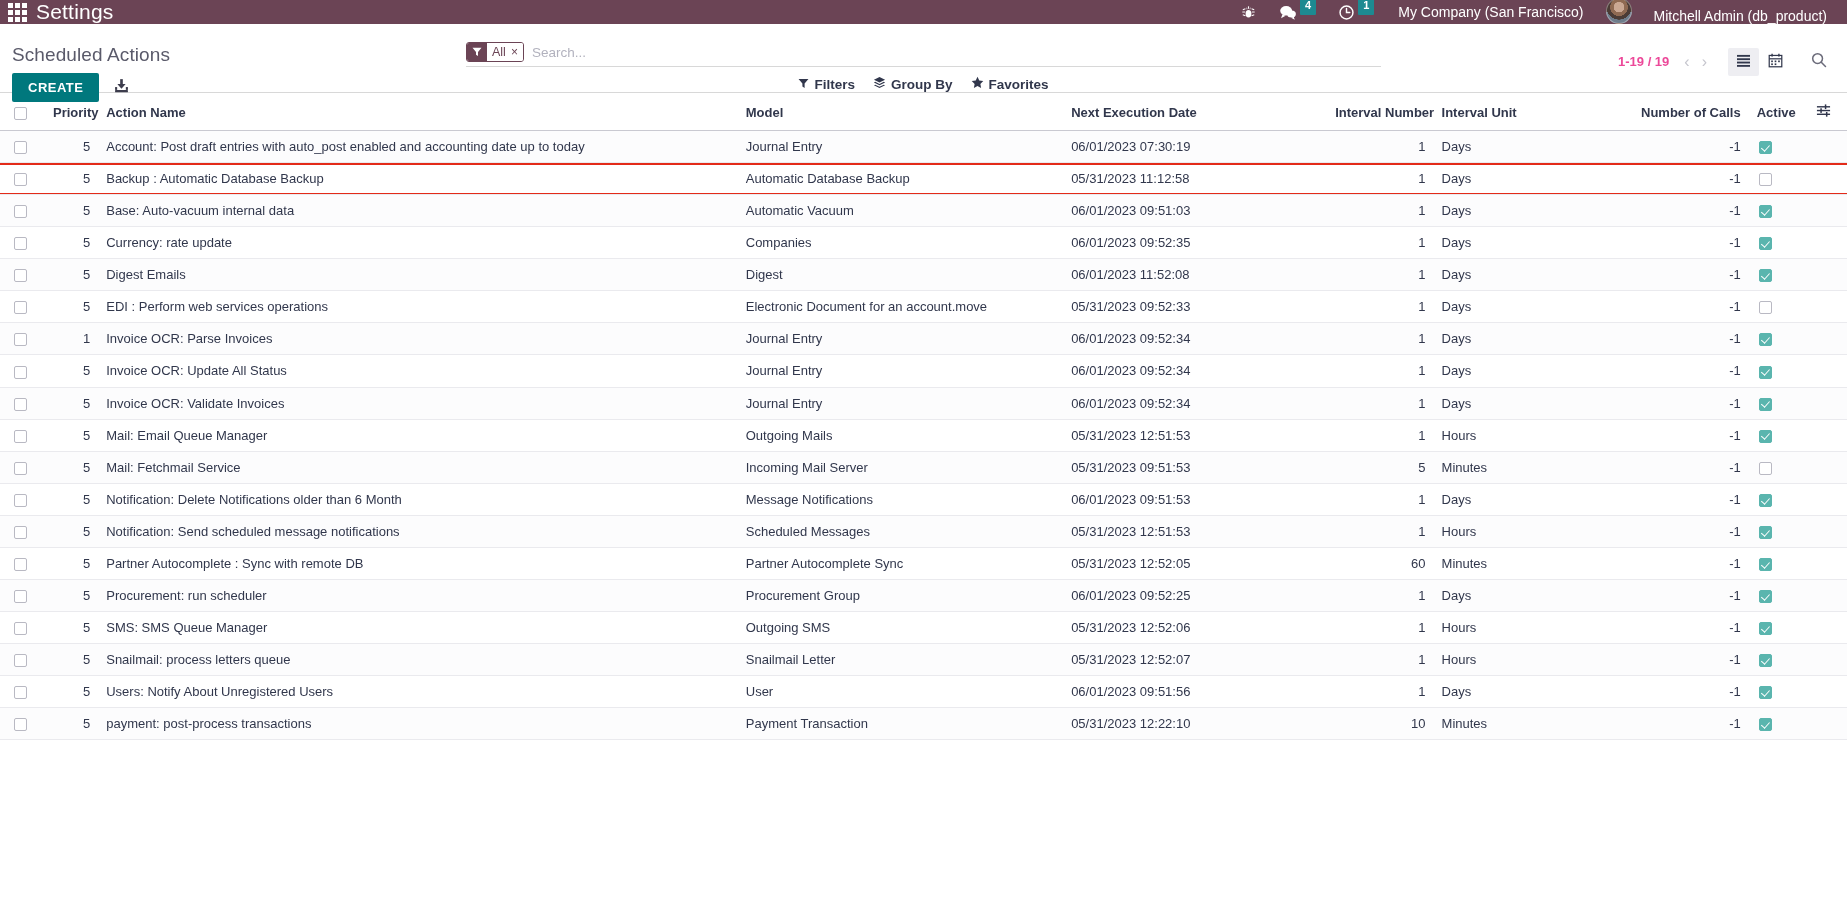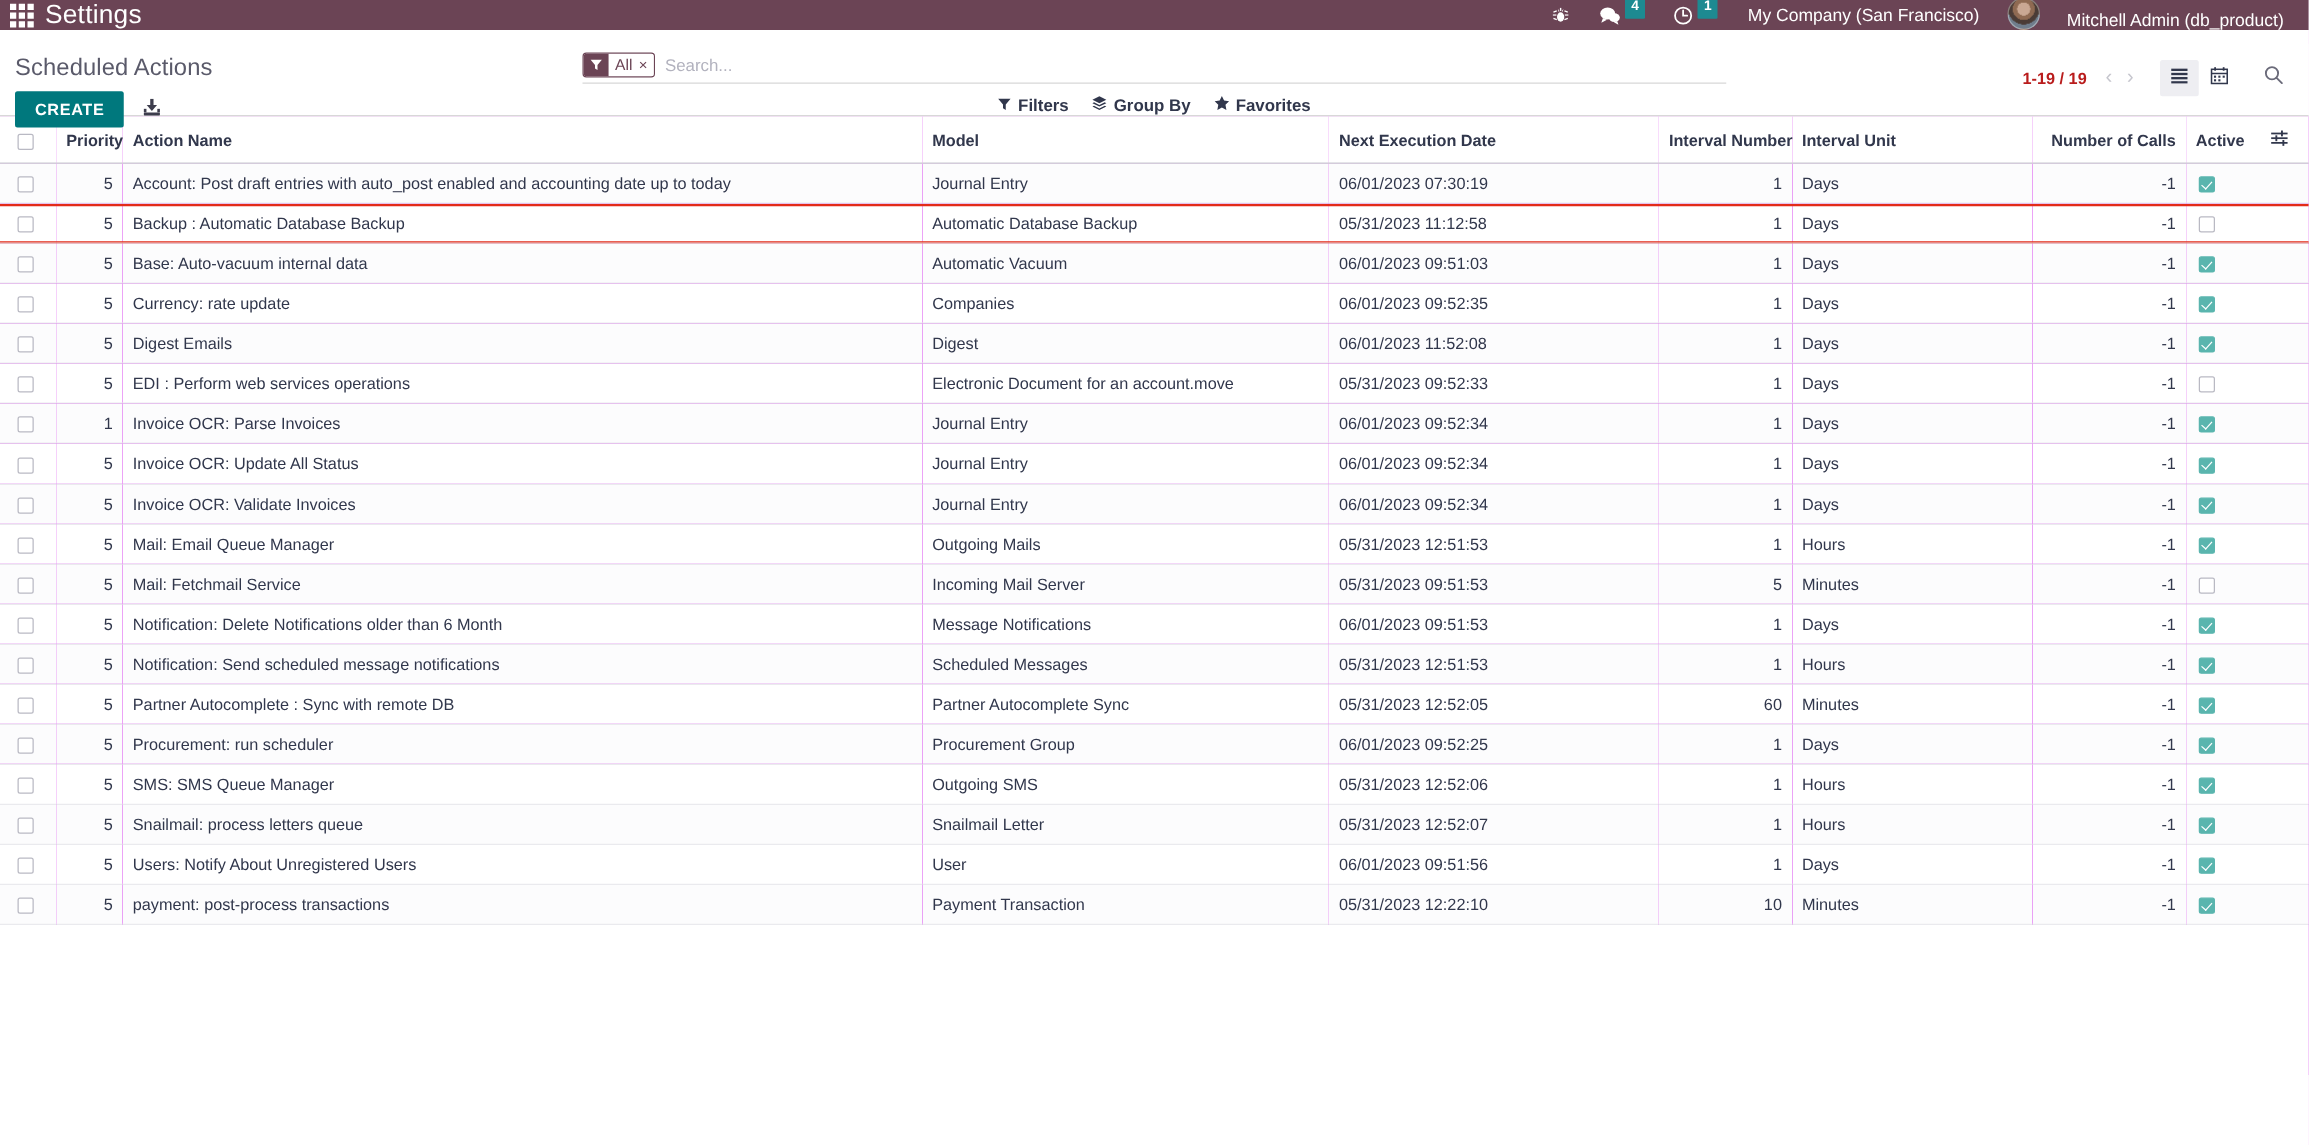--- a/index.html
+++ b/index.html
@@ -212,21 +212,21 @@
   }
   .cp-right {
     flex: 0 0 auto;
     width: 330px;
     display: flex;
     align-items: center;
     justify-content: flex-end;
     gap: 4px;
     padding-top: 12px;
   }
-  .pager { font-size: 13px; color: #b91c1c; white-space: nowrap; font-weight: 600; cursor: pointer; }
+  .pager { font-size: 13px; color: #ec4899; white-space: nowrap; font-weight: 600; cursor: pointer; }
   .pager-nav { display: flex; gap: 2px; margin-left: 6px; margin-right: 12px; }
   .pager-btn {
     background: none; border: none; color: #c6c6ce;
     font-size: 16px; cursor: pointer; padding: 0 5px; line-height: 1;
     font-family: "Liberation Sans", sans-serif;
   }
   .view-switcher { display: flex; gap: 1px; }
   .vs-btn {
     background: none; border: none; cursor: pointer;
     padding: 5px 8px; color: #31374c; font-size: 16px; line-height: 1;

